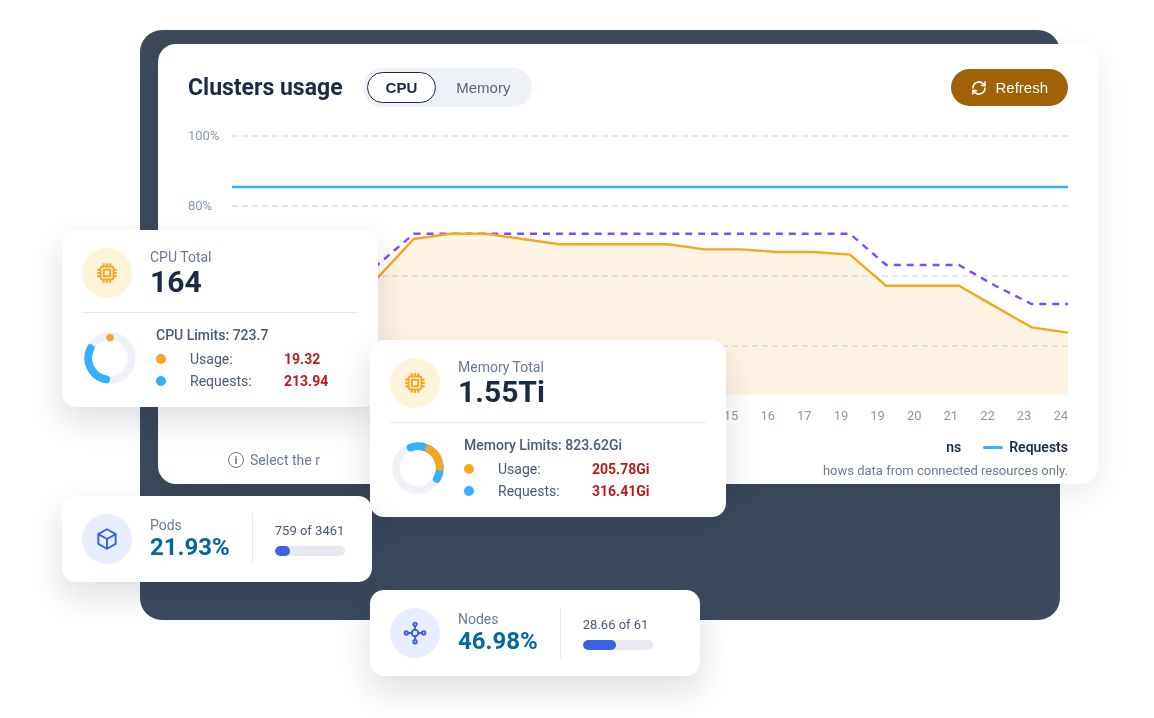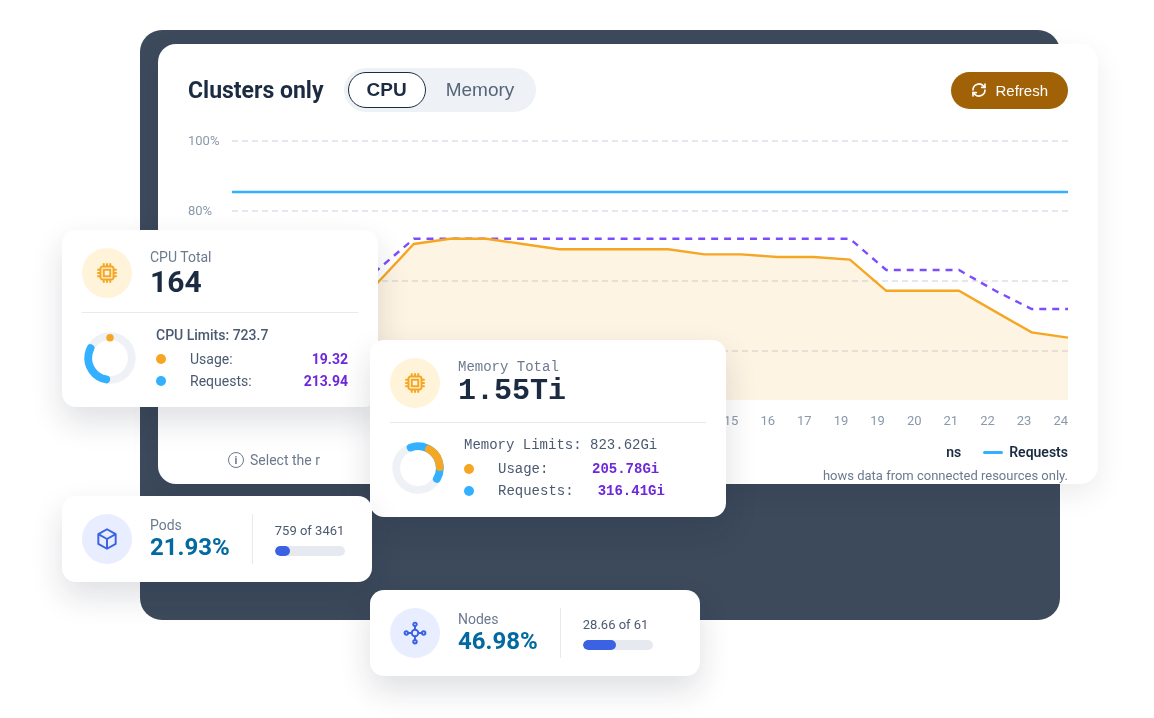--- a/index.html
+++ b/index.html
@@ -49,21 +49,21 @@
     display: inline-flex;
     align-items: center;
     background: #eef1f5;
     border-radius: 999px;
     padding: 4px;
     gap: 2px;
   }
   .seg-btn {
     border: none;
     background: transparent;
-    font-size: 19px;
+    font-size: 15px;
     padding: 6px 18px;
     border-radius: 999px;
     color: #55657a;
     cursor: pointer;
   }
   .seg-btn.active {
     background: #fff;
     color: #1b2b41;
     font-weight: 600;
     border: 1.5px solid #1b2b41;
@@ -171,46 +171,46 @@
   .icon-badge svg { width:26px; height:26px; }
   .metric-label { font-size:14px; color:#6c7a8e; }
   .metric-value { font-size:30px; font-weight:700; color:#1b2b41; line-height:1.1; }
   .divider-h { width:100%; height:1px; background:#e6eaf0; margin:14px 0; }
   .divider-v { width:1px; align-self:stretch; background:#e6eaf0; margin:0 4px; }
 
   .mini-stats { display:flex; flex-direction:column; gap:6px; font-size:14px; }
   .mini-stats .hdr { color:#4a5a70; font-weight:500; margin-bottom:2px; }
   .stat-line { display:flex; align-items:center; gap:24px; color:#4a5a70; }
   .stat-line .dot { width:10px;height:10px;border-radius:50%;display:inline-block; }
-  .stat-line .val { font-weight:700; color:#6d28d9; min-width:64px;text-align:right; }
+  .stat-line .val { font-weight:700; color:#b91c1c; min-width:64px; }
   .stat-line .lab { min-width:70px; }
 
   .donut { width:56px; height:56px; }
 
   
   .pn-label { font-size:14px; color:#6c7a8e; }
   .pn-value { font-size:24px; font-weight:700; color:#0369a1; }
   .pn-sub { font-size:13px; color:#4a5a70; margin-bottom:8px; }
   .progress { width:70px; height:10px; background:#e6eaf0; border-radius:999px; overflow:hidden; }
   .progress-fill { height:100%; background:#3a62e3; border-radius:999px; }
 
   
   .c-cpu  { left:62px;  top:230px; width:316px; }
-  .c-mem  { left:370px; top:340px; width:356px;font-family:Liberation Mono, monospace; }
+  .c-mem  { left:370px; top:340px; width:356px; }
   .c-pods { left:62px;  top:496px; width:310px; }
   .c-nodes{ left:370px; top:590px; width:330px; }
 </style>
 </head>
 <body>
 
 <div class="backdrop"></div>
 
 <div class="chart-card">
   <div class="chart-header">
-    <div class="chart-title">Clusters only</div>
+    <div class="chart-title">Clusters usage</div>
     <div class="segmented">
       <button class="seg-btn active">CPU</button>
       <button class="seg-btn">Memory</button>
     </div>
     <div class="spacer"></div>
     <button class="refresh-btn">
       <svg viewBox="0 0 24 24" fill="none" stroke="currentColor" stroke-width="2.4" stroke-linecap="round">
         <path d="M3 12a9 9 0 0 1 15.5-6.3L21 8"></path>
           <path d="M21 3v5h-5"></path>
         <path d="M21 12a9 9 0 0 1-15.5 6.3L3 16"></path>

